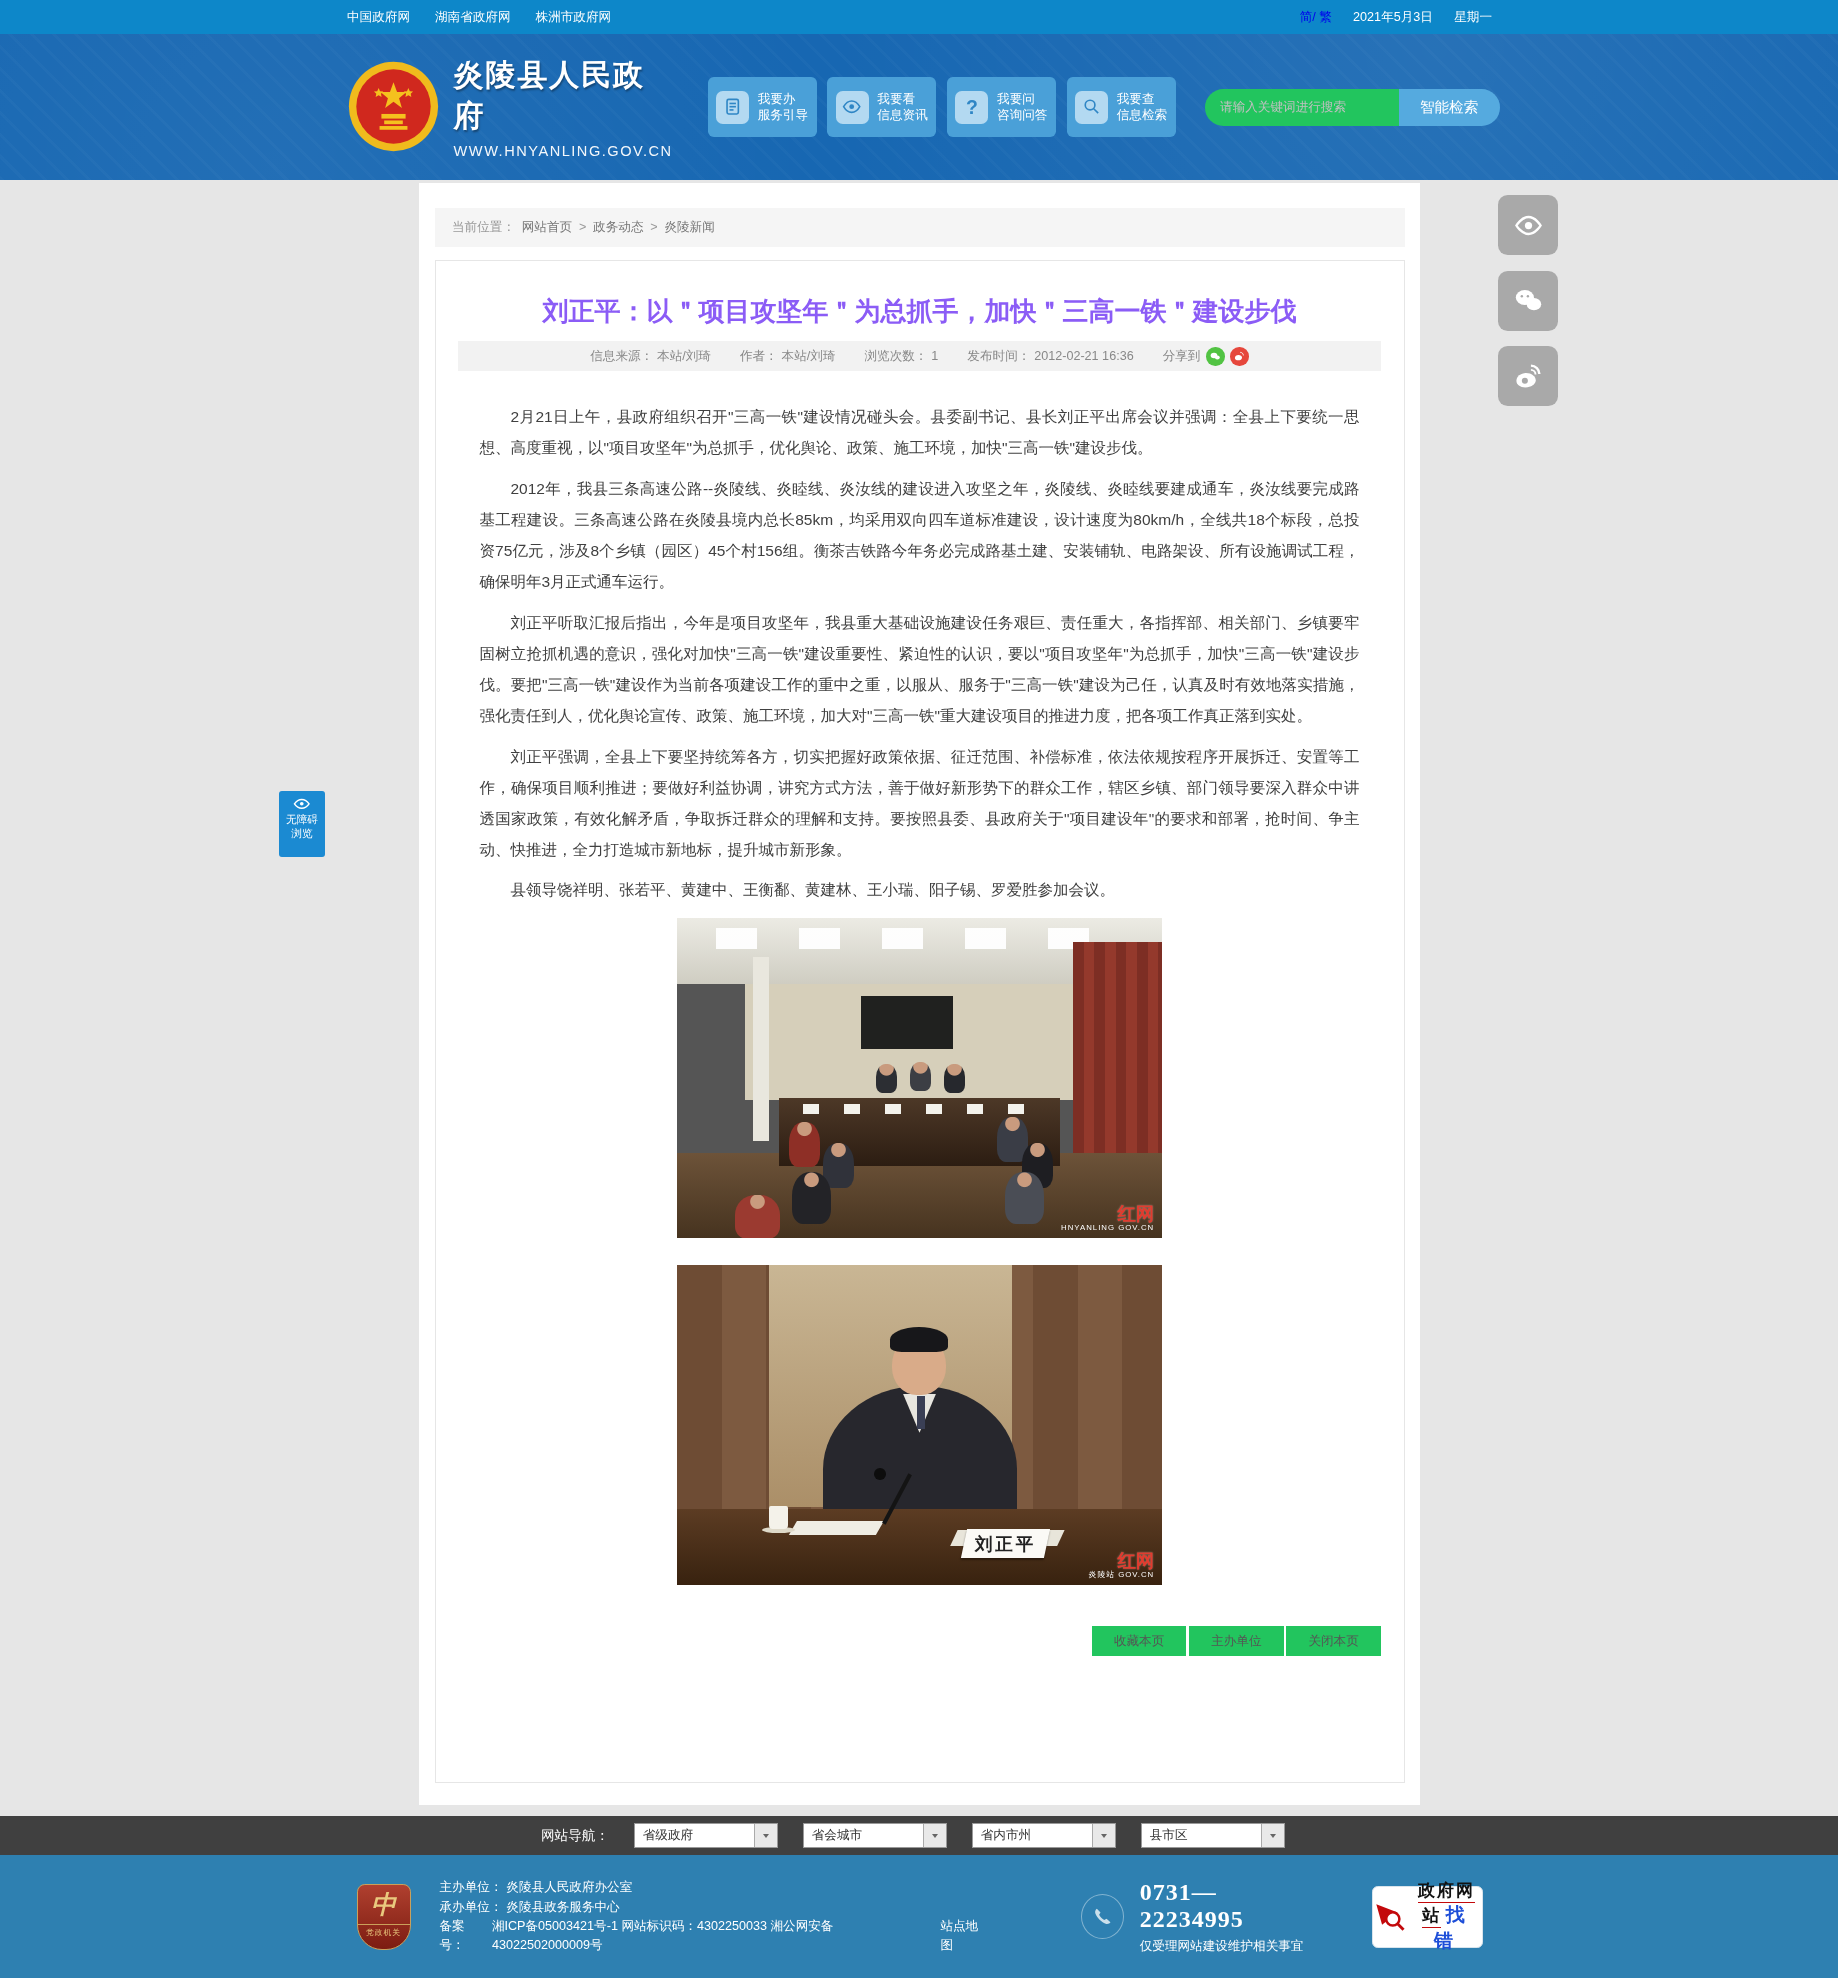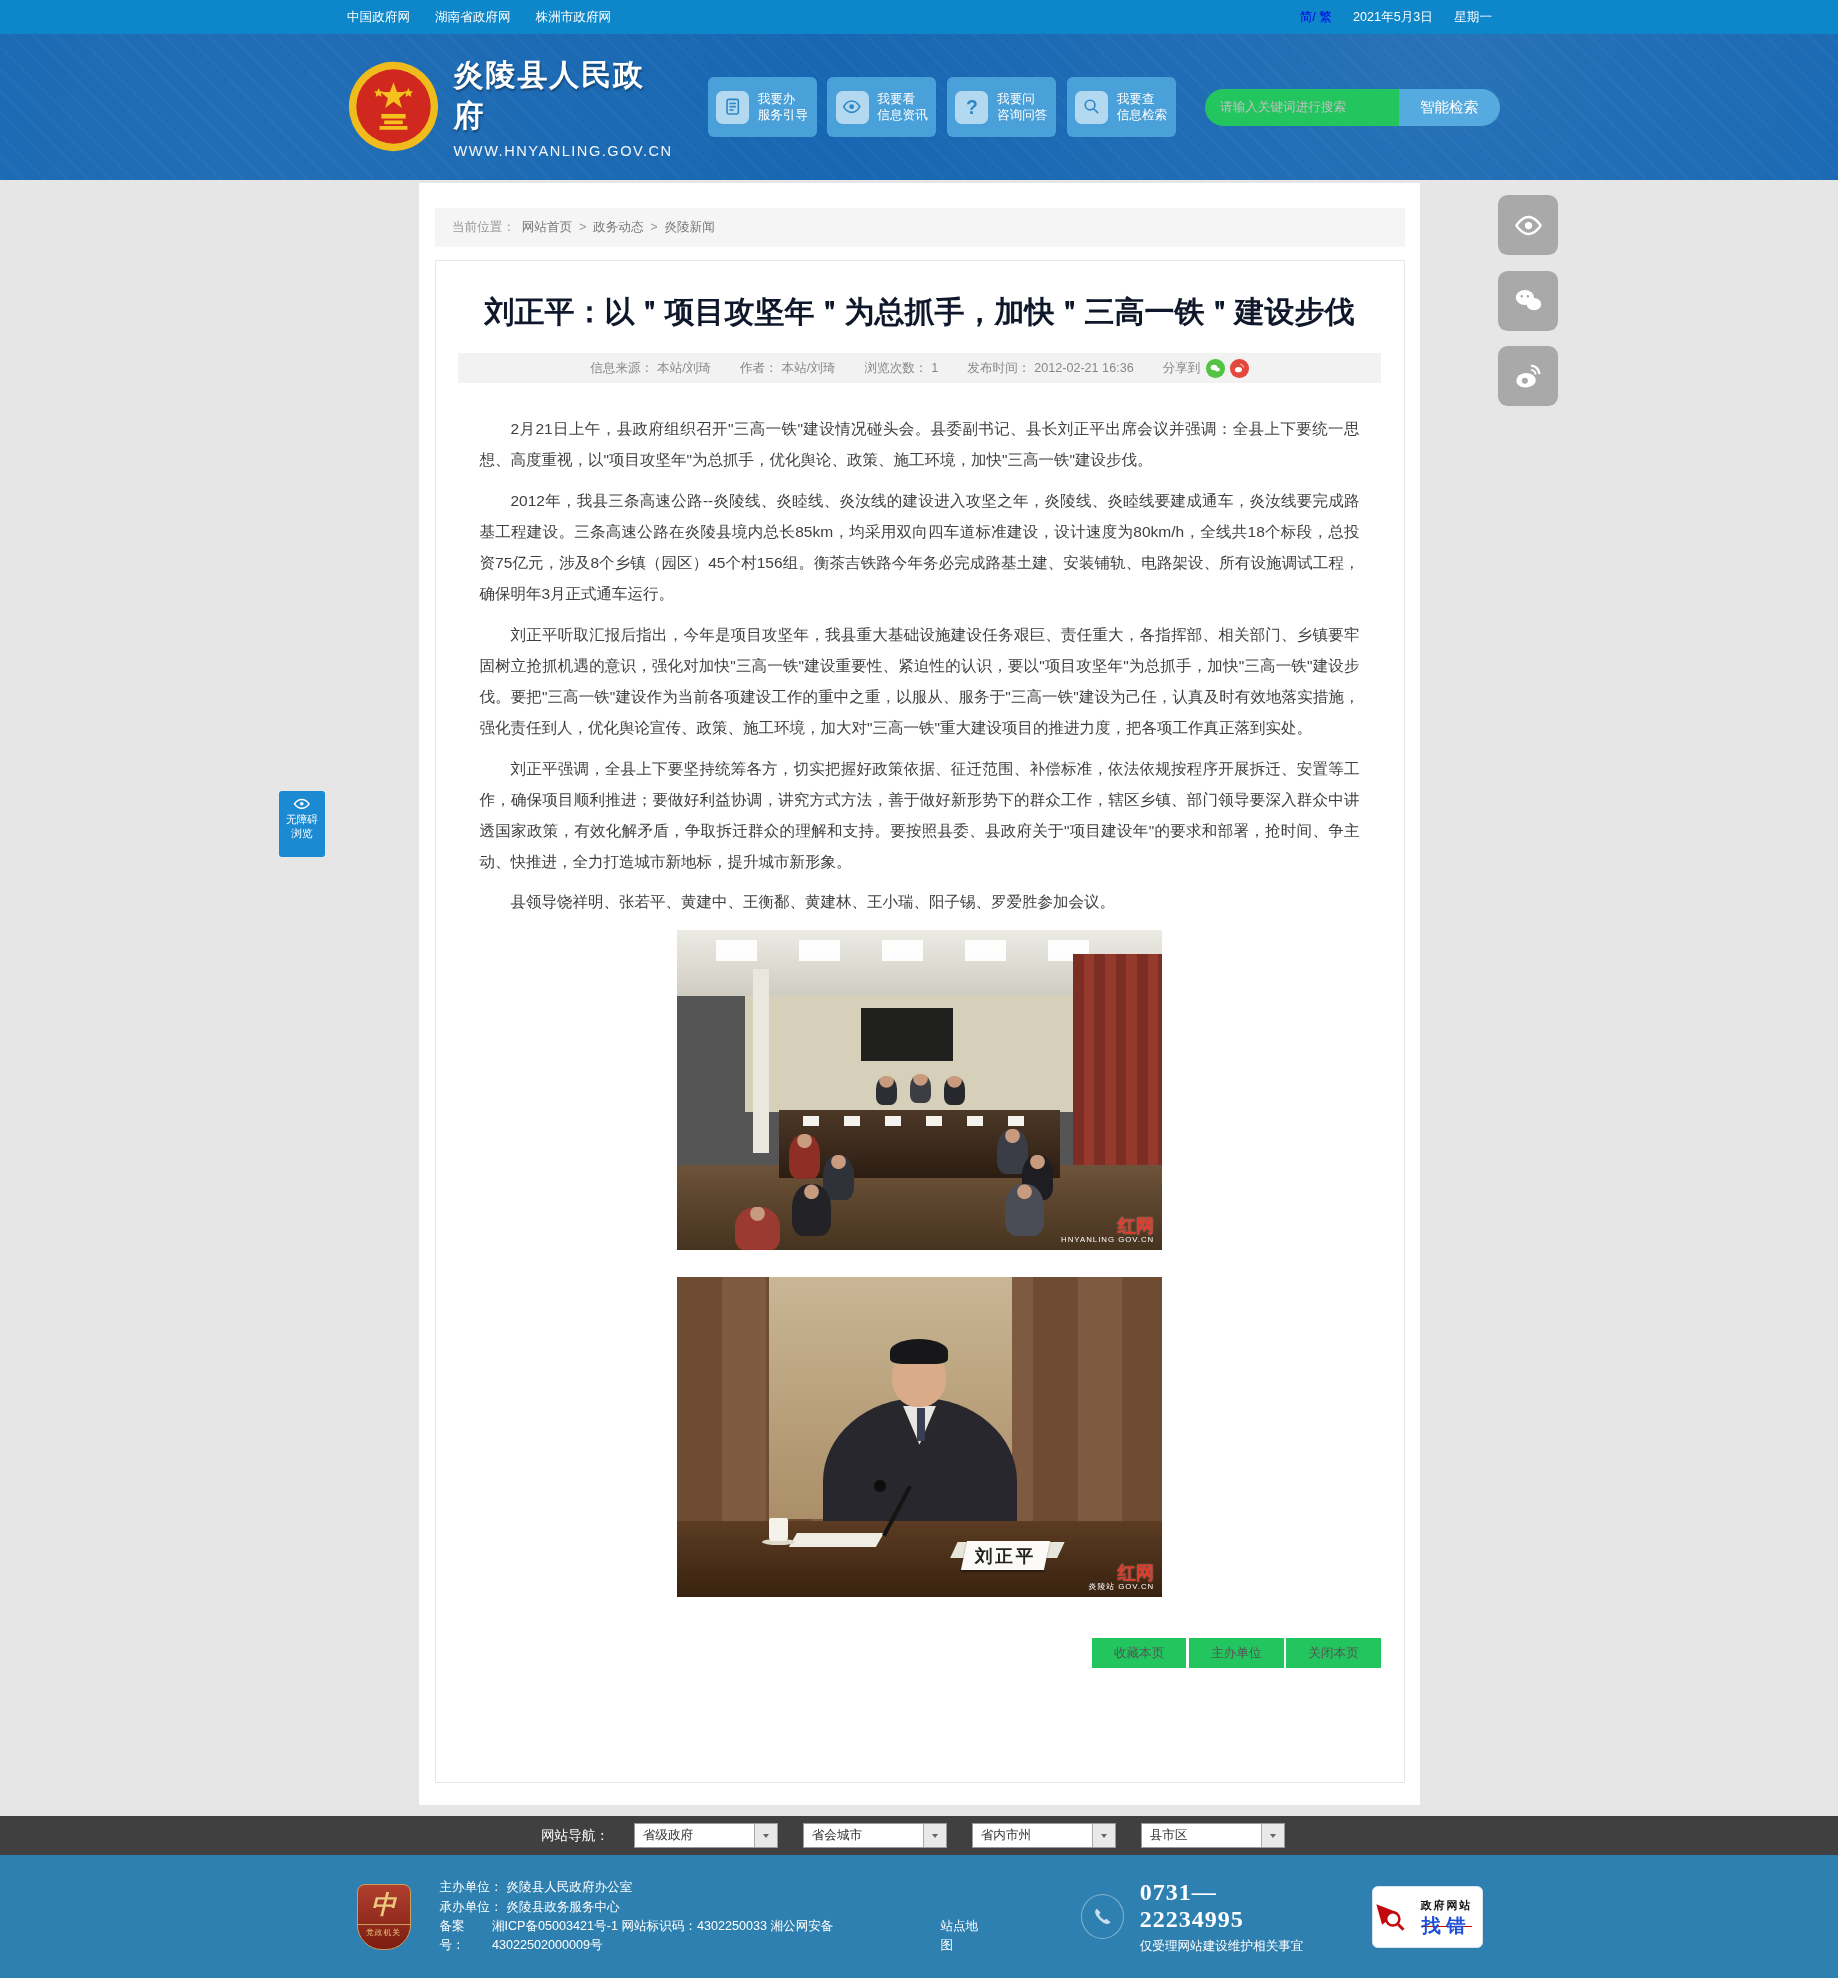--- a/index.html
+++ b/index.html
@@ -41,21 +41,21 @@
   .search-box input::placeholder { color:#c0c0c0; }
   .search-btn { width:101px; background:#55aadf; color:#fff; font-size:14.6px; border:none; border-radius:0 18.4px 18.4px 0; cursor:pointer; }
 
   
   .content-card { width:1001px; height:1622px; margin:2.9px auto 0; background:#fff; padding:25px 15.5px 21.3px; overflow:hidden; }
   .breadcrumb { height:39px; background:#f5f5f5; display:flex; align-items:center; padding-left:17.5px; font-size:12.6px; color:#999; gap:6.8px; margin-bottom:13.6px; }
   .breadcrumb a { color:#777; }
   .breadcrumb .sep { color:#999; }
 
   .article-box { border:1px solid #e6e6e6; height:1523px; padding:31px 44px 0; overflow:hidden; }
-  .article-title { text-align:center; color:#0f172a; font-size:30px; line-height:39px; font-weight:bold; margin-bottom:22px; }
+  .article-title { text-align:center; color:#8b5cf6; font-size:26px; line-height:39px; font-weight:bold; margin-bottom:10px; }
   .meta-bar { background:#f2f2f2; height:30px; margin:0 -21.3px 30px; display:flex; align-items:center; justify-content:center; gap:29px; font-size:12.6px; color:#888; }
   .meta-item { display:flex; gap:3.9px; align-items:center; }
   .share-group { display:flex; gap:5.8px; align-items:center; }
   .share-dot { width:18.4px; height:18.4px; border-radius:50%; display:inline-flex; align-items:center; justify-content:center; cursor:pointer; }
   .share-dot svg { width:10.7px; height:10.7px; }
   .share-wechat { background:#52c343; }
   .share-weibo { background:#e6473c; }
 
   .article-body p { font-size:15.5px; line-height:31px; color:#404040; text-indent:2em; text-align:justify; margin-bottom:9.7px; }
 
@@ -133,21 +133,21 @@
   .footer-lines .row { display:flex; gap:3.9px; }
   .footer-lines a { color:#fff; margin-left:5.8px; }
   .phone-block { margin-left:92px; display:flex; align-items:center; gap:15.5px; }
   .phone-circle { width:45px; height:45px; border:1.9px solid rgba(255,255,255,0.4); border-radius:50%; display:flex; align-items:center; justify-content:center; color:rgba(255,255,255,0.75); }
   .phone-circle svg { width:21.3px; height:21.3px; }
   .phone-num { font-family:"Liberation Serif",serif; font-size:24px; font-weight:bold; letter-spacing:1px; }
   .phone-note { font-size:12.6px; margin-top:4.9px; }
   .error-badge { margin-left:58px; width:115px; height:62px; background:#fff; border-radius:5.8px; border:1.9px solid #d9e4ec; display:flex; align-items:center; justify-content:center; gap:5.8px; cursor:pointer; }
   .error-badge svg { width:33px; height:33px; flex:none; }
   .eb-text { text-align:center; }
-  .eb-l1 { font-family:"Liberation Serif",serif; font-size:11px; font-weight:bold; color:#111; letter-spacing:1.9px; border-bottom:1.9px solid #c3090b; padding-bottom:15px; }
+  .eb-l1 { font-family:"Liberation Serif",serif; font-size:17px; font-weight:bold; color:#111; letter-spacing:1.9px; border-bottom:1.9px solid #c3090b; padding-bottom:2px; }
   .eb-l2 { font-family:"Liberation Serif",serif; font-size:19px; font-weight:bold; color:#1d4ed8; letter-spacing:5.8px; margin-top:1.9px; }
 
   
   .side-tools { position:absolute; left:1498px; top:195px; display:flex; flex-direction:column; gap:15.5px; }
   .side-tool { width:60px; height:60px; background:#a9a9a9; border-radius:9.7px; display:flex; align-items:center; justify-content:center; cursor:pointer; }
   .side-tool svg { width:29px; height:29px; color:#fff; }
   .a11y { position:absolute; left:279px; top:791px; width:46px; height:66px; background:#1b8ad2; border-radius:2.9px; color:#fff; text-align:center; font-size:10.7px; line-height:13.6px; cursor:pointer; padding-top:4.9px; }
   .a11y svg { width:17.5px; height:11.6px; display:block; margin:1.9px auto 3.9px; }
 </style>
 </head>

